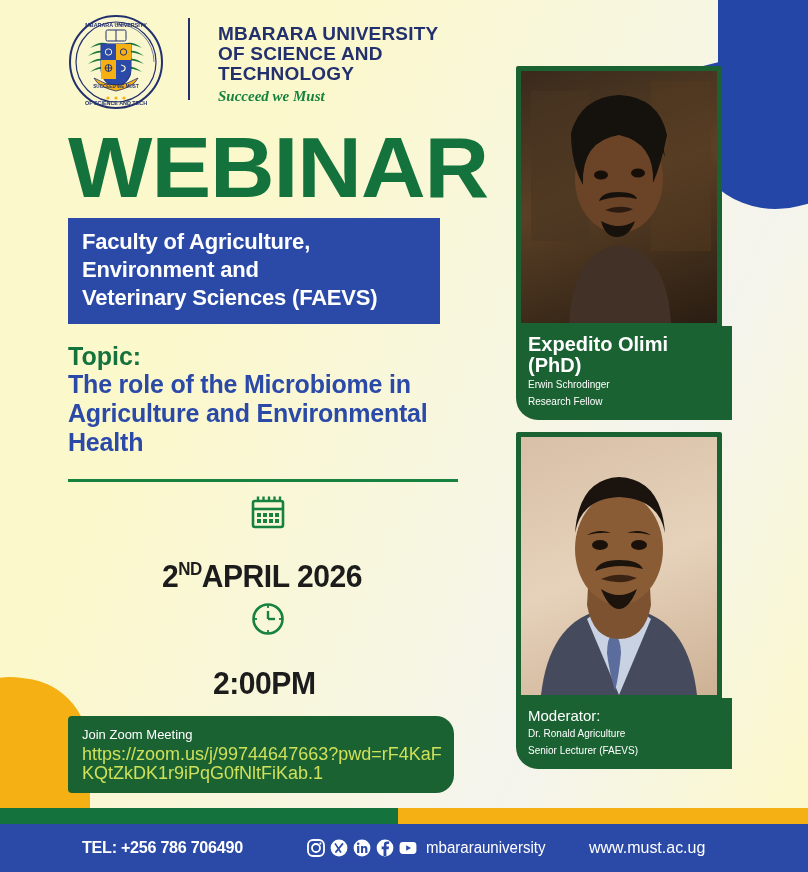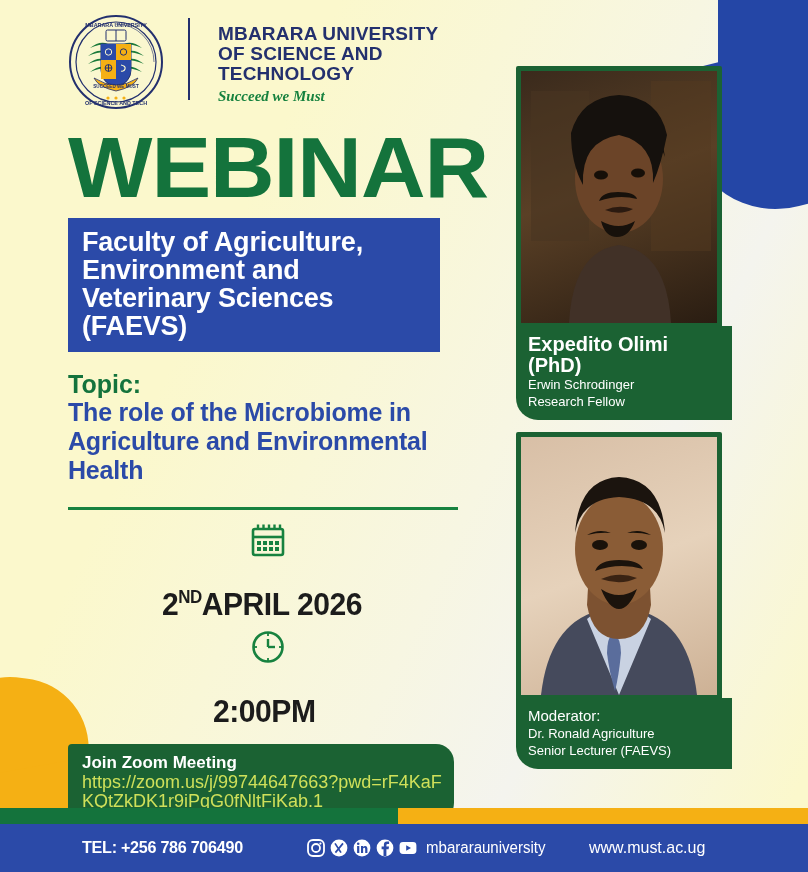--- a/index.html
+++ b/index.html
@@ -71,21 +71,21 @@
     font-family:"Liberation Sans",sans-serif;
     font-weight:bold;font-size:86px;line-height:78px;
     color:#14733c;letter-spacing:-1px;
     transform:scaleX(1.04);transform-origin:left center;
     margin:0 0 12px 0;
   }
   .faculty-box{
     background:#2b4aa8;color:#ffffff;
     padding:10px 12px 12px 14px;
     width:372px;box-sizing:border-box;
-    font-weight:bold;font-size:27px;line-height:28px;
+    font-weight:bold;font-size:22px;line-height:28px;
     letter-spacing:-.2px;
   }
   .topic-label{
     margin-top:18px;
     color:#14733c;font-weight:bold;font-size:25px;line-height:28px;
   }
   .topic-text{
     color:#2b4aa8;font-weight:bold;font-size:25px;line-height:29px;
     letter-spacing:-.2px;
   }
@@ -102,21 +102,21 @@
   }
   .dtrow .txt sup{font-size:18px;vertical-align:super;}
 
   
   .zoombox{
     margin-top:14px;width:386px;box-sizing:border-box;
     background:#1b6233;color:#ffffff;
     border-radius:4px 18px 18px 4px;
     padding:8px 12px 10px 14px;
   }
-  .zoombox .join{font-weight:bold;font-size:17px;line-height:21px;}
+  .zoombox .join{font-weight:normal;font-size:13px;line-height:21px;}
   .zoombox .url{
     color:#cfe05a;font-weight:normal;font-size:18px;line-height:19px;
     word-break:break-all;
   }
   .meetinfo{
     margin-top:12px;color:#111111;
     font-weight:bold;font-size:19px;line-height:25px;
   }
 
   
@@ -130,21 +130,21 @@
   .photo.second{height:268px;}
   .caption{
     background:#1b6233;color:#ffffff;
     border-radius:0 0 0 22px;
     padding:8px 10px 10px 12px;
     width:216px;box-sizing:border-box;
     margin-top:-2px;
   }
   .caption .c-role{font-size:15px;line-height:19px;}
   .caption .c-name{font-weight:bold;font-size:20px;line-height:21px;}
-  .caption .c-sub{font-size:13px;line-height:17px;}
+  .caption .c-sub{font-size:10px;line-height:17px;}
 
   
   .band-green{
     position:absolute;left:0;top:808px;width:398px;height:16px;background:#14733c;z-index:6;
   }
   .band-amber{
     position:absolute;left:398px;top:808px;width:410px;height:16px;background:#f5b014;z-index:6;
   }
   .footer{
     position:absolute;left:0;top:824px;width:808px;height:48px;

